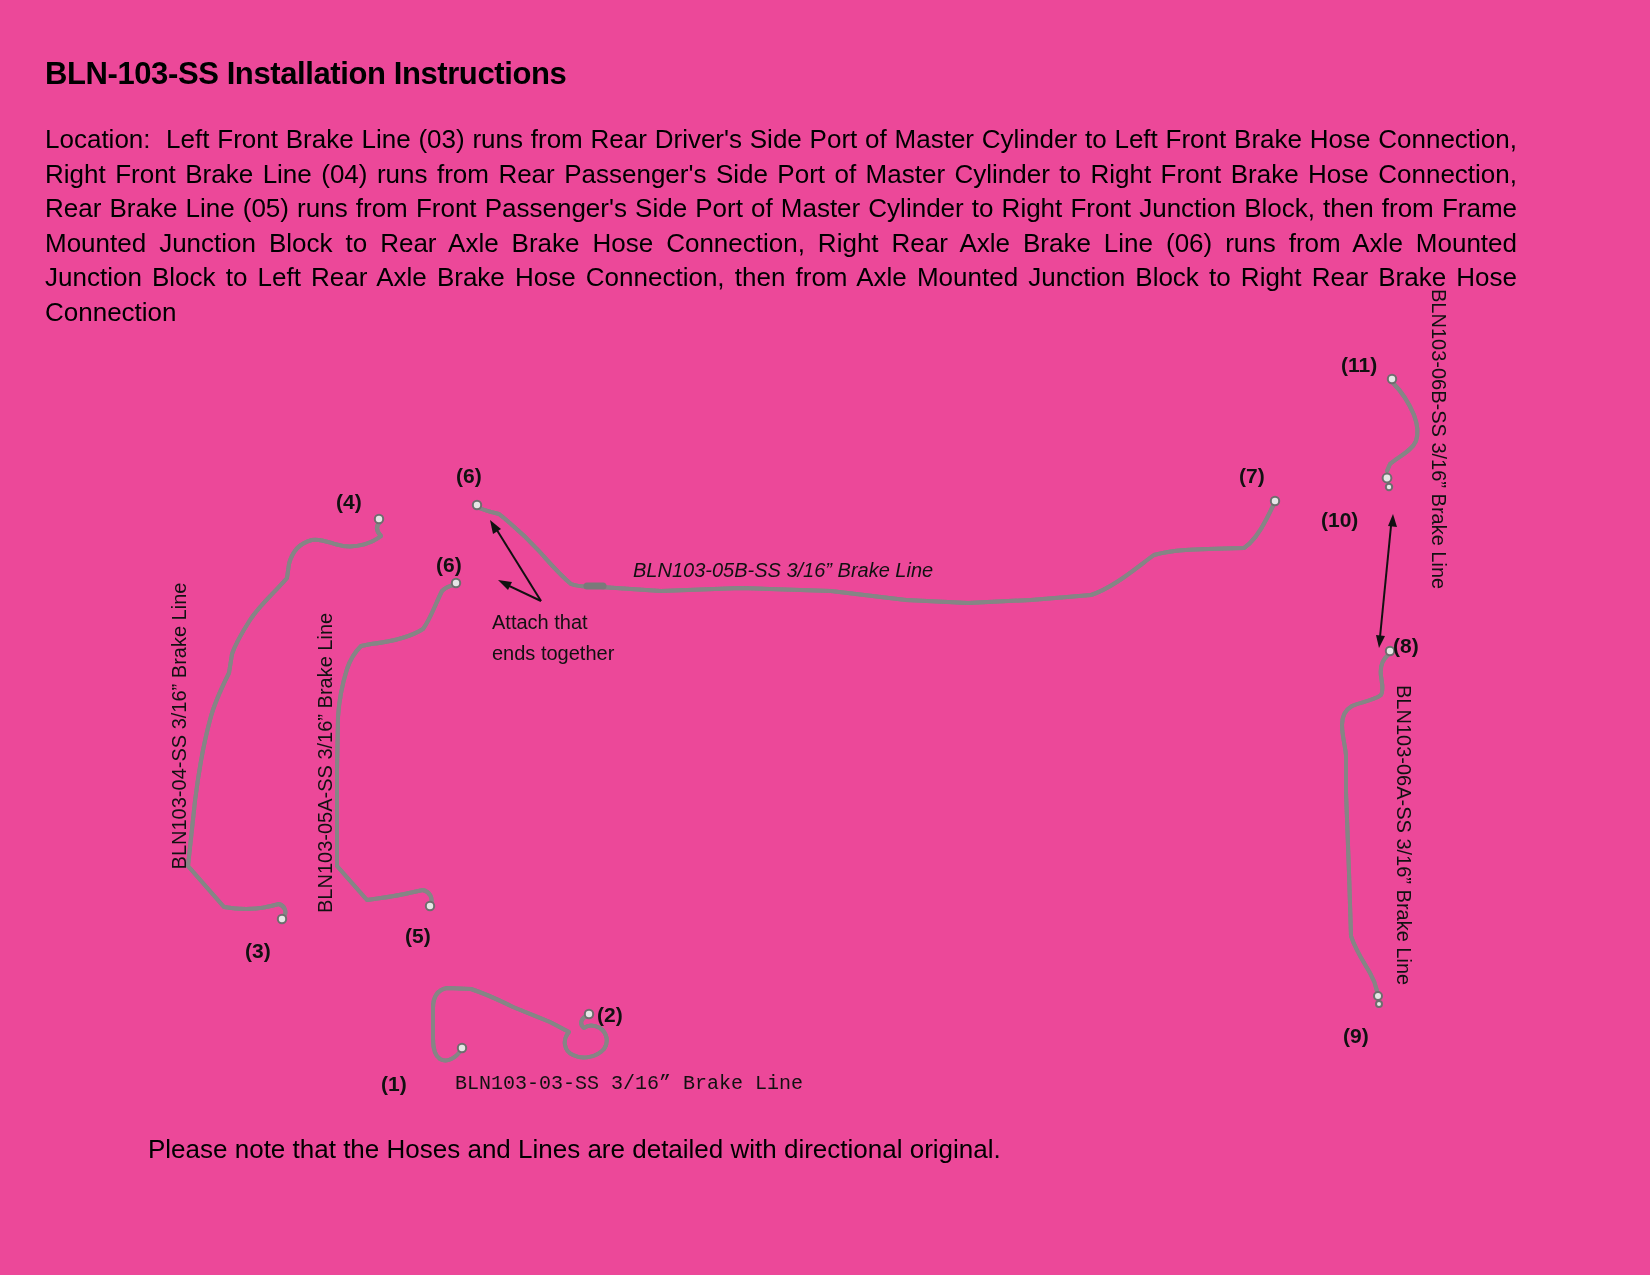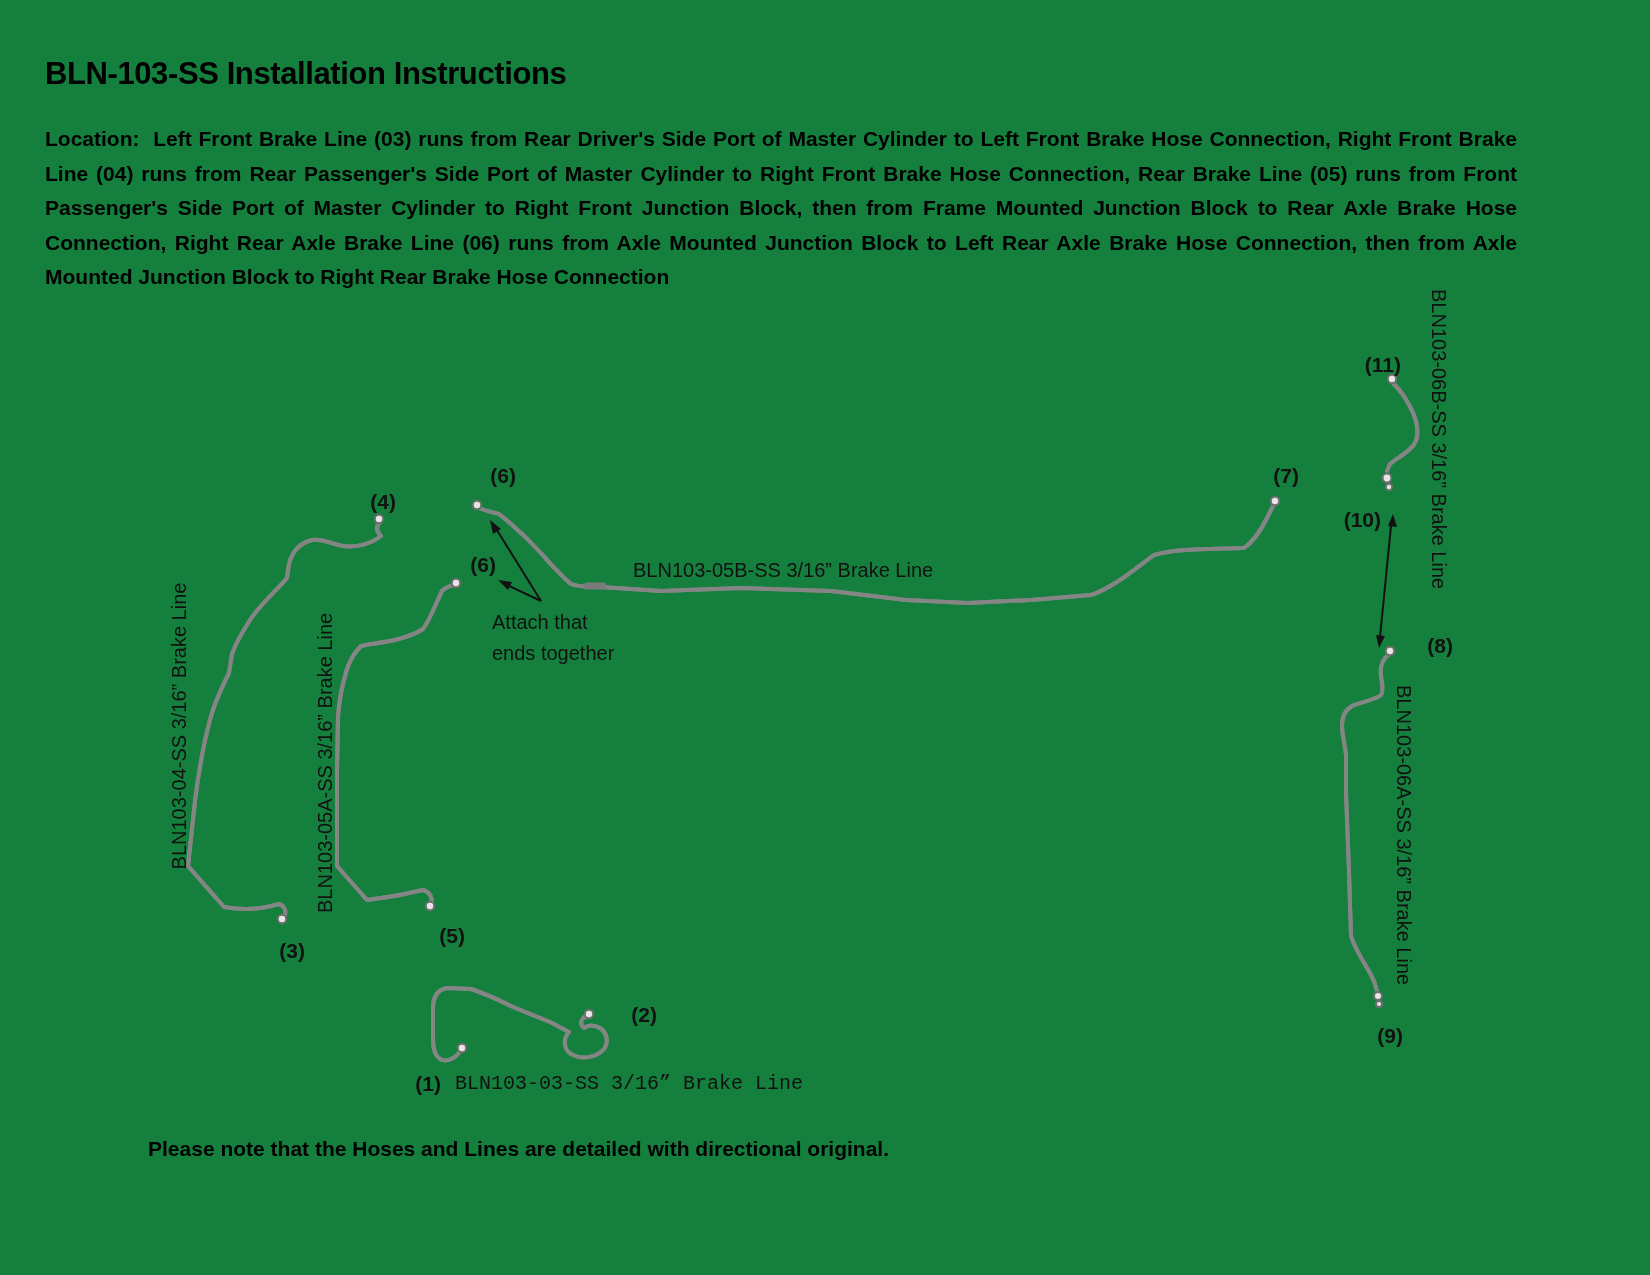--- a/index.html
+++ b/index.html
@@ -1,29 +1,29 @@
 <!DOCTYPE html>
 <html><head>
 <meta charset="utf-8">
 <style>
   html,body { margin:0; padding:0; background:#fff; }
-  .page { position:relative; width:1650px; height:1275px; background:#15803d;
+  .page { position:relative; width:1650px; height:1275px; background:#ec4899;
           font-family:"Liberation Sans", sans-serif; color:#000; overflow:hidden; }
 
   .title { position:absolute; left:45px; top:56px; font-size:31px; font-weight:700;
            letter-spacing:-0.4px; white-space:nowrap; }
 
-  .para  { position:absolute; font-weight:700; font-size:21px; line-height:34.6px; }
+  .para  { position:absolute; font-weight:400; font-size:26px; line-height:34.6px; }
   #location { left:45px; top:122px; width:1472px; text-align:justify; }
   #removal  { left:45px; top:324px; white-space:nowrap; }
   #note1    { left:148px; top:1132px; white-space:nowrap; }
   #note2    { left:148px; top:1181px; white-space:nowrap; }
 
   .lbl { position:absolute; font-size:20px; line-height:24px; color:#111; white-space:nowrap; }
-  .num { font-weight:700; font-size:21px; width:60px; text-align:right; }
+  .num { font-weight:700; font-size:21px; width:60px; text-align:left; }
   .vlab { width:300px; height:24px; text-align:center; }
   .r270 { transform:rotate(-90deg); }
   .r90  { transform:rotate(90deg); }
 
   svg.art { position:absolute; left:0; top:0; }
   .tube    { fill:none; stroke:#858585; stroke-width:4; stroke-linecap:round; stroke-linejoin:round; }
   .tube-hi { fill:none; stroke:#d2d2d2; stroke-width:1.4; stroke-linecap:round; stroke-linejoin:round; }
   .fitting { fill:#e6e6e6; stroke:#6e6e6e; stroke-width:2; }
   .collar  { stroke:#7a7a7a; stroke-width:7; stroke-linecap:round; }
   .arrow   { stroke:#111; stroke-width:2; fill:none; }
@@ -103,21 +103,21 @@
   <div class="lbl num" style="left:336px; top:490px;">(4)</div>
   <div class="lbl num" style="left:405px; top:924px;">(5)</div>
   <div class="lbl num" style="left:456px; top:464px;">(6)</div>
   <div class="lbl num" style="left:436px; top:553px;">(6)</div>
   <div class="lbl num" style="left:1239px; top:464px;">(7)</div>
   <div class="lbl num" style="left:1393px; top:634px;">(8)</div>
   <div class="lbl num" style="left:1343px; top:1024px;">(9)</div>
   <div class="lbl num" style="left:1321px; top:464px;margin-top:44px;">(10)</div>
   <div class="lbl num" style="left:1341px; top:353px;">(11)</div>
 
-  <div class="lbl" style="left:633px; top:558px;">BLN103-05B-SS 3/16” Brake Line</div>
+  <div class="lbl" style="left:633px; top:558px;font-style:italic;">BLN103-05B-SS 3/16” Brake Line</div>
   <div class="lbl" style="left:455px; top:1072px;font-family:Liberation Mono, monospace;">BLN103-03-SS 3/16” Brake Line</div>
   <div class="lbl" style="left:492px; top:610px;">Attach that</div>
   <div class="lbl" style="left:492px; top:641px;">ends together</div>
 
   <div class="lbl vlab r270" style="left:29px;  top:714px;">BLN103-04-SS 3/16” Brake Line</div>
   <div class="lbl vlab r270" style="left:175px; top:751px;">BLN103-05A-SS 3/16” Brake Line</div>
   <div class="lbl vlab r90" style="left:1289px; top:427px;">BLN103-06B-SS 3/16” Brake Line</div>
   <div class="lbl vlab r90" style="left:1254px; top:823px;">BLN103-06A-SS 3/16” Brake Line</div>
 
   <div class="para" id="note1">Please note that the Hoses and Lines are detailed with directional original.</div>

